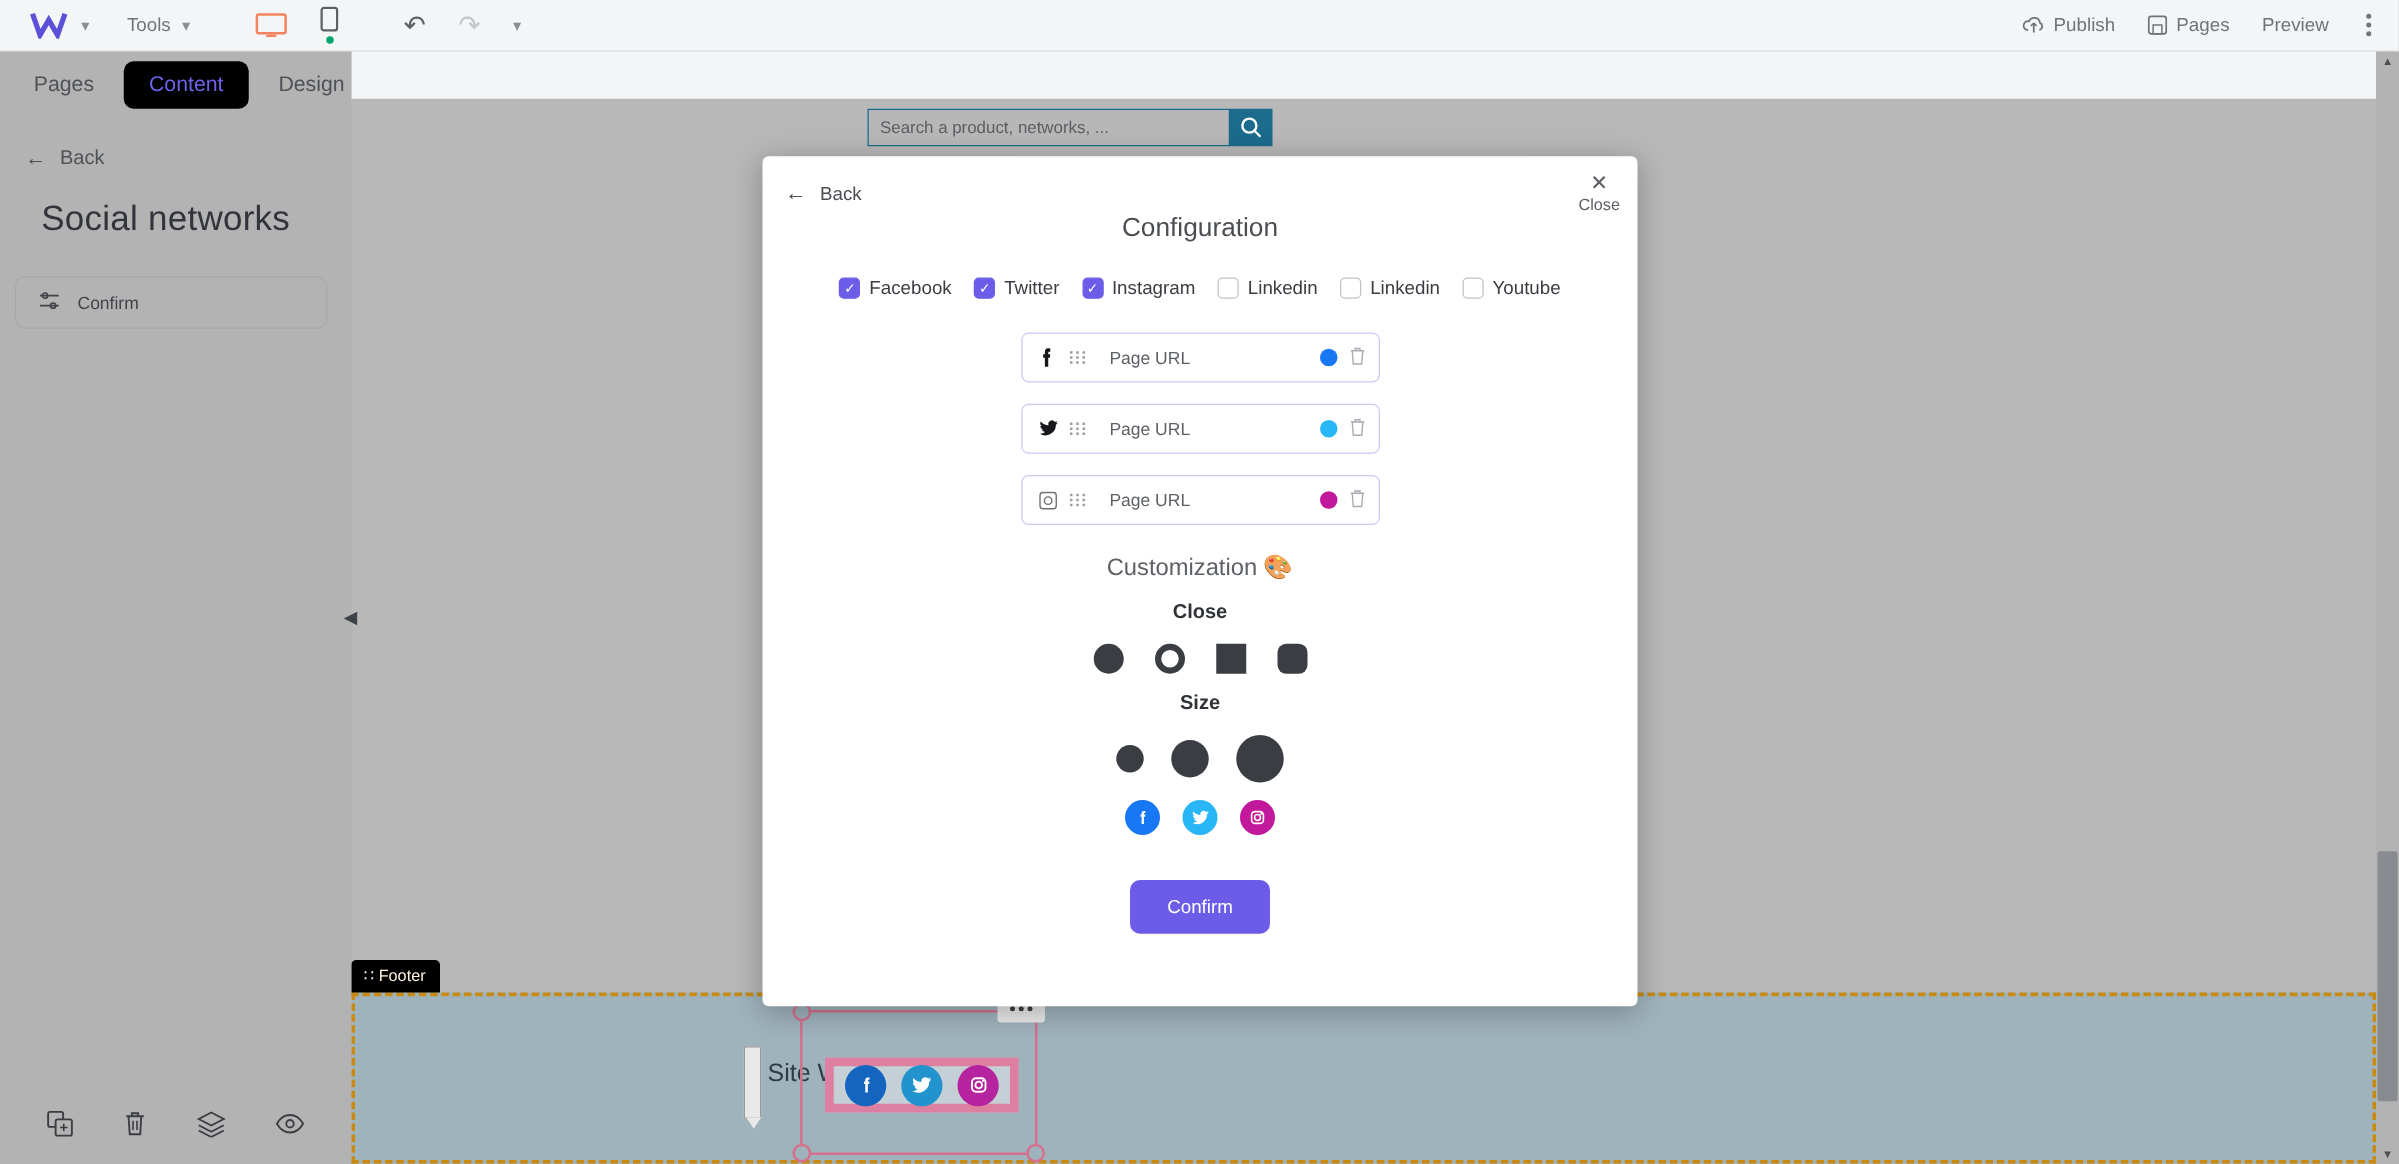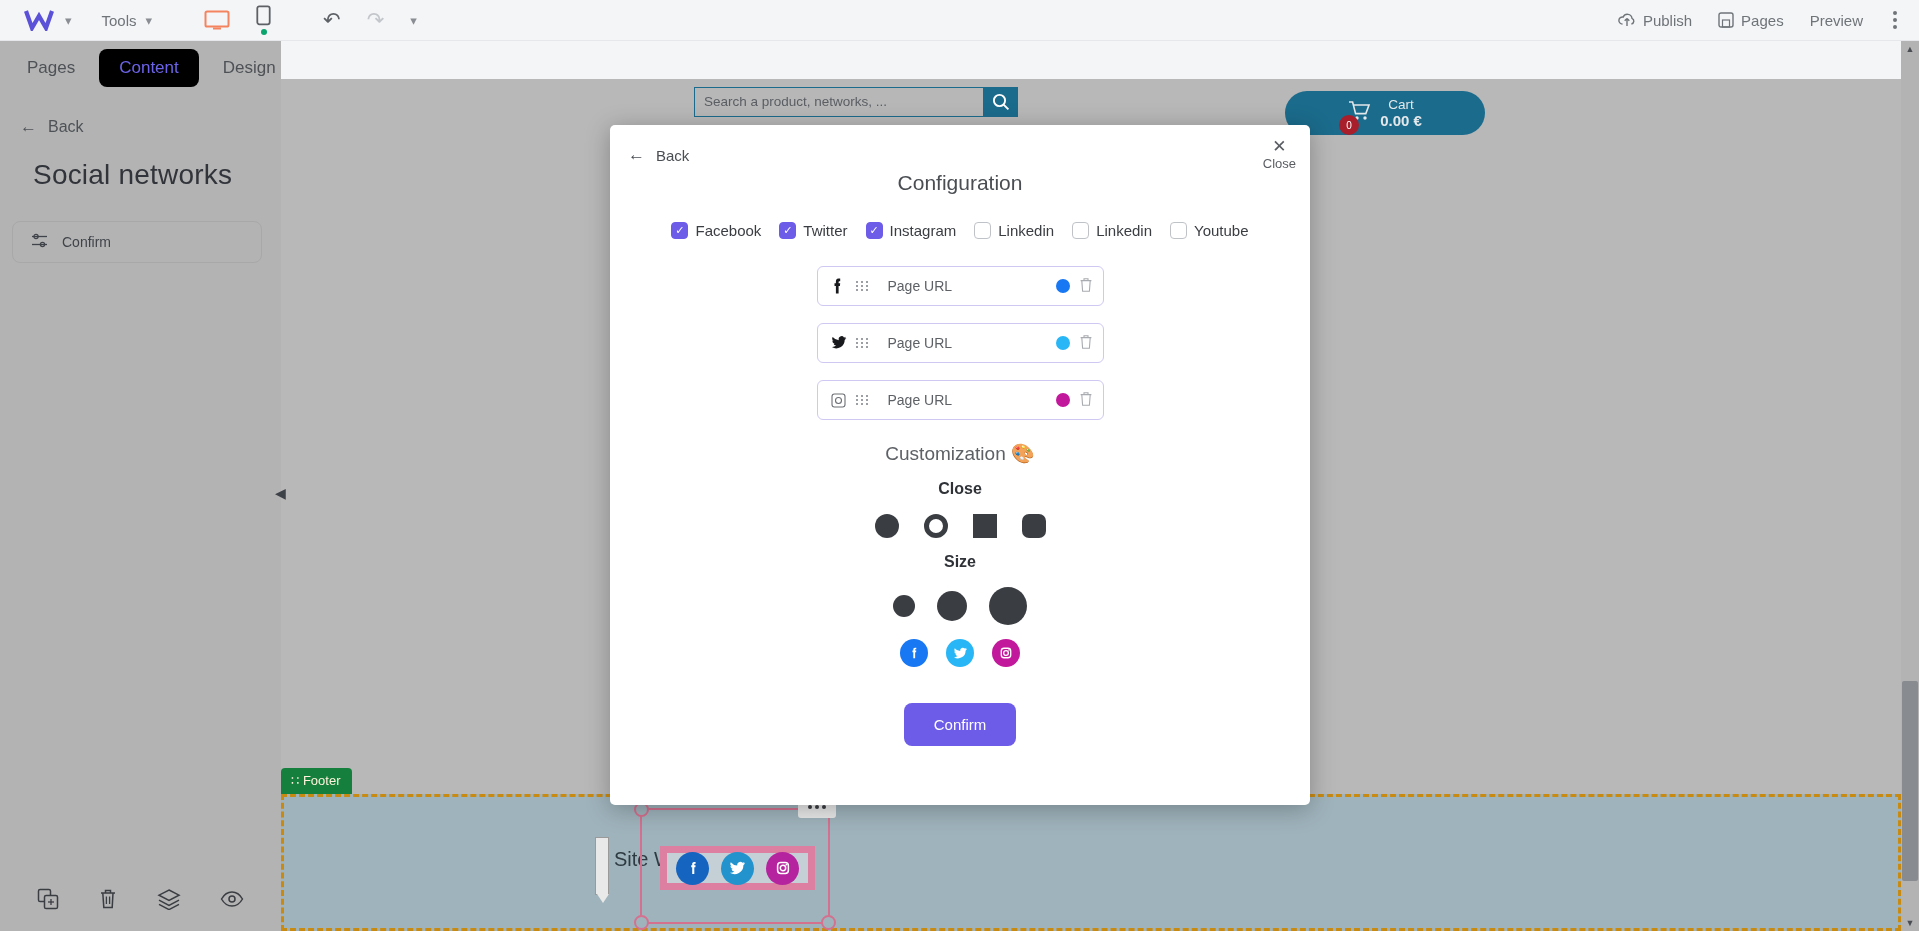--- a/index.html
+++ b/index.html
@@ -68,21 +68,21 @@
   .cart-l2 { font-size:15px; font-weight:bold;}
   .cart-badge { position:absolute; left:54px; top:24px; width:20px;height:20px;border-radius:50%;
     background:#a81f2b; color:#fff; font-size:10px; display:flex;align-items:center;justify-content:center;}
 
   
   .footer-region {
     position:absolute; left:0; top:753px; width:1620px; height:137px;
     background:#9fb3bc; border:3px dashed #c98a12; border-top-style:dashed;
   }
   .footer-tag {
-    position:absolute; left:-3px; top:-29px; background:#15803d; color:#fff3dd;
+    position:absolute; left:-3px; top:-29px; background:#000000; color:#fff3dd;
     font-size:13px; padding:5px 12px 6px 10px; border-radius:4px 4px 0 0;
   }
   .site-w { position:absolute; left:330px; top:51px; font-size:20px; color:#2f3b42;}
   .sel-box { position:absolute; left:356px; top:11px; width:190px; height:116px; border:2px solid #d4718f; }
   .sel-inner { position:absolute; left:18px; top:36px; width:155px; height:44px; border:7px solid #dd7fa0; background:#c4d0d6;}
   .handle { position:absolute; width:15px;height:15px;border:2px solid #d4718f; border-radius:50%; background:#9fb3bc;}
   .dots-btn { position:absolute; left:156px; top:-14px; width:38px;height:22px;background:#e9e9e9;border-radius:3px;
               display:flex;align-items:center;justify-content:center;gap:3px;}
   .dots-btn i{width:4px;height:4px;border-radius:50%;background:#3a3d42;display:block;}
   .sicon { width:33px;height:33px;border-radius:50%; display:flex;align-items:center;justify-content:center;}
@@ -253,34 +253,20 @@
     <div class="searchbtn">
       <svg width="18" height="18" viewBox="0 0 18 18">
           <circle cx="7.5" cy="7.5" r="5.6" stroke="#ffffff" stroke-width="1.9" fill="none"></circle>
           <line x1="11.6" y1="11.6" x2="16.4" y2="16.4" stroke="#ffffff" stroke-width="1.9"></line>
         </svg>
     </div>
   </div>
 
   <div class="backlist">&lt;&lt; Back to product list</div>
 
-  <div class="cartbtn">
-    <span>
-      <svg width="24" height="22" viewBox="0 0 24 22">
-          <path d="M1 2h3.6l3 11.6h10.2L21 5H6" stroke="#e4e8ea" stroke-width="1.6" fill="none"></path>
-          <circle cx="9" cy="18" r="1.7" fill="#e4e8ea"></circle>
-          <circle cx="17" cy="18" r="1.7" fill="#e4e8ea"></circle>
-        </svg>
-    </span>
-    <span class="cart-lines">
-      <span class="cart-l1">Cart</span><br>
-      <span class="cart-l2">0.00 €</span>
-    </span>
-    <span class="cart-badge">0</span>
-  </div>
 
   <div class="footer-region">
     <div class="footer-tag">
       <span>∷</span>
       <span>Footer</span>
     </div>
     <div class="site-w">Site W</div>
     <div class="vhandle"></div>
     <div class="sel-box">
       <div class="handle" style="left:-8px;top:-8px;"></div>

